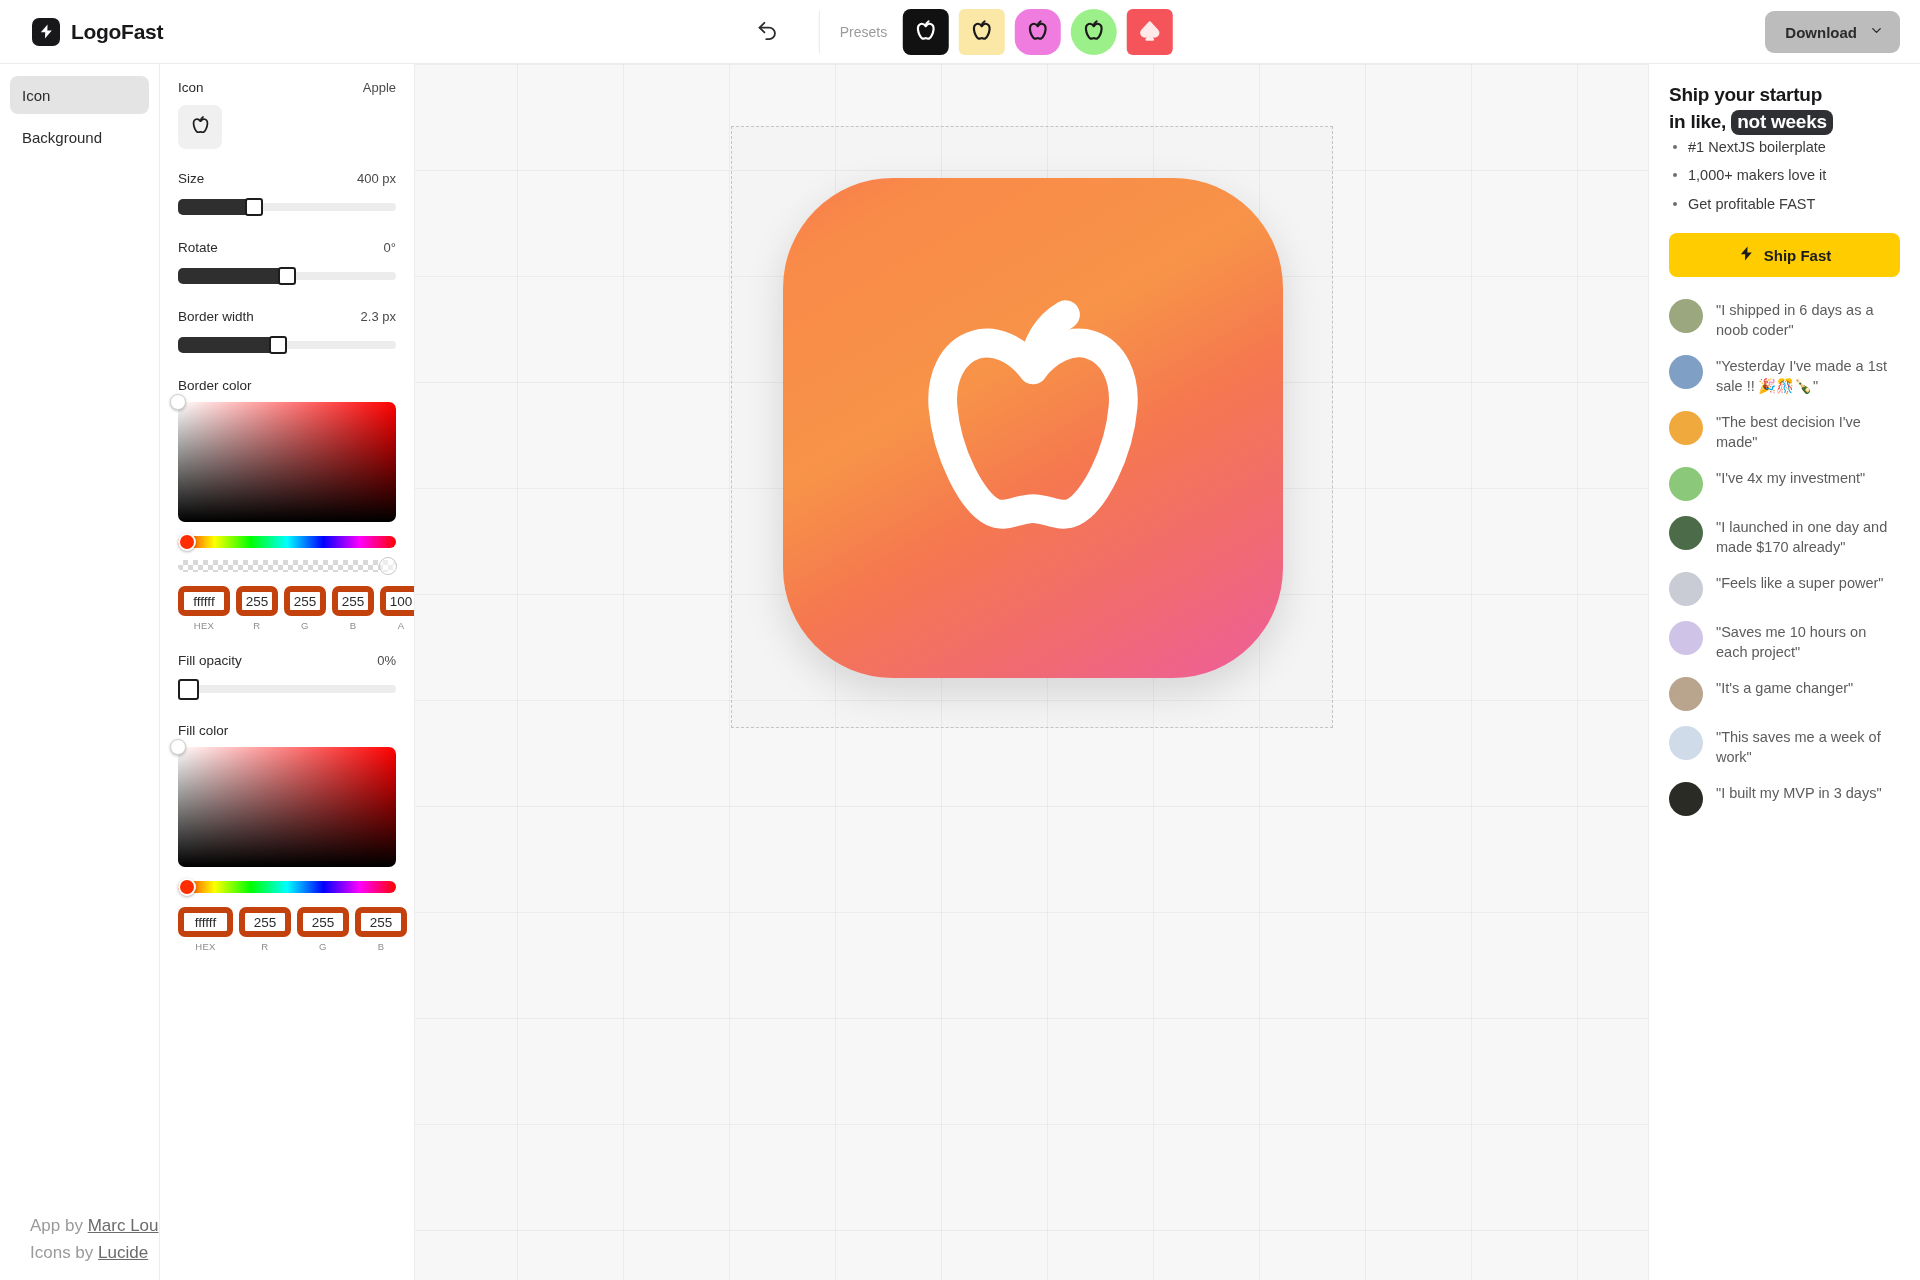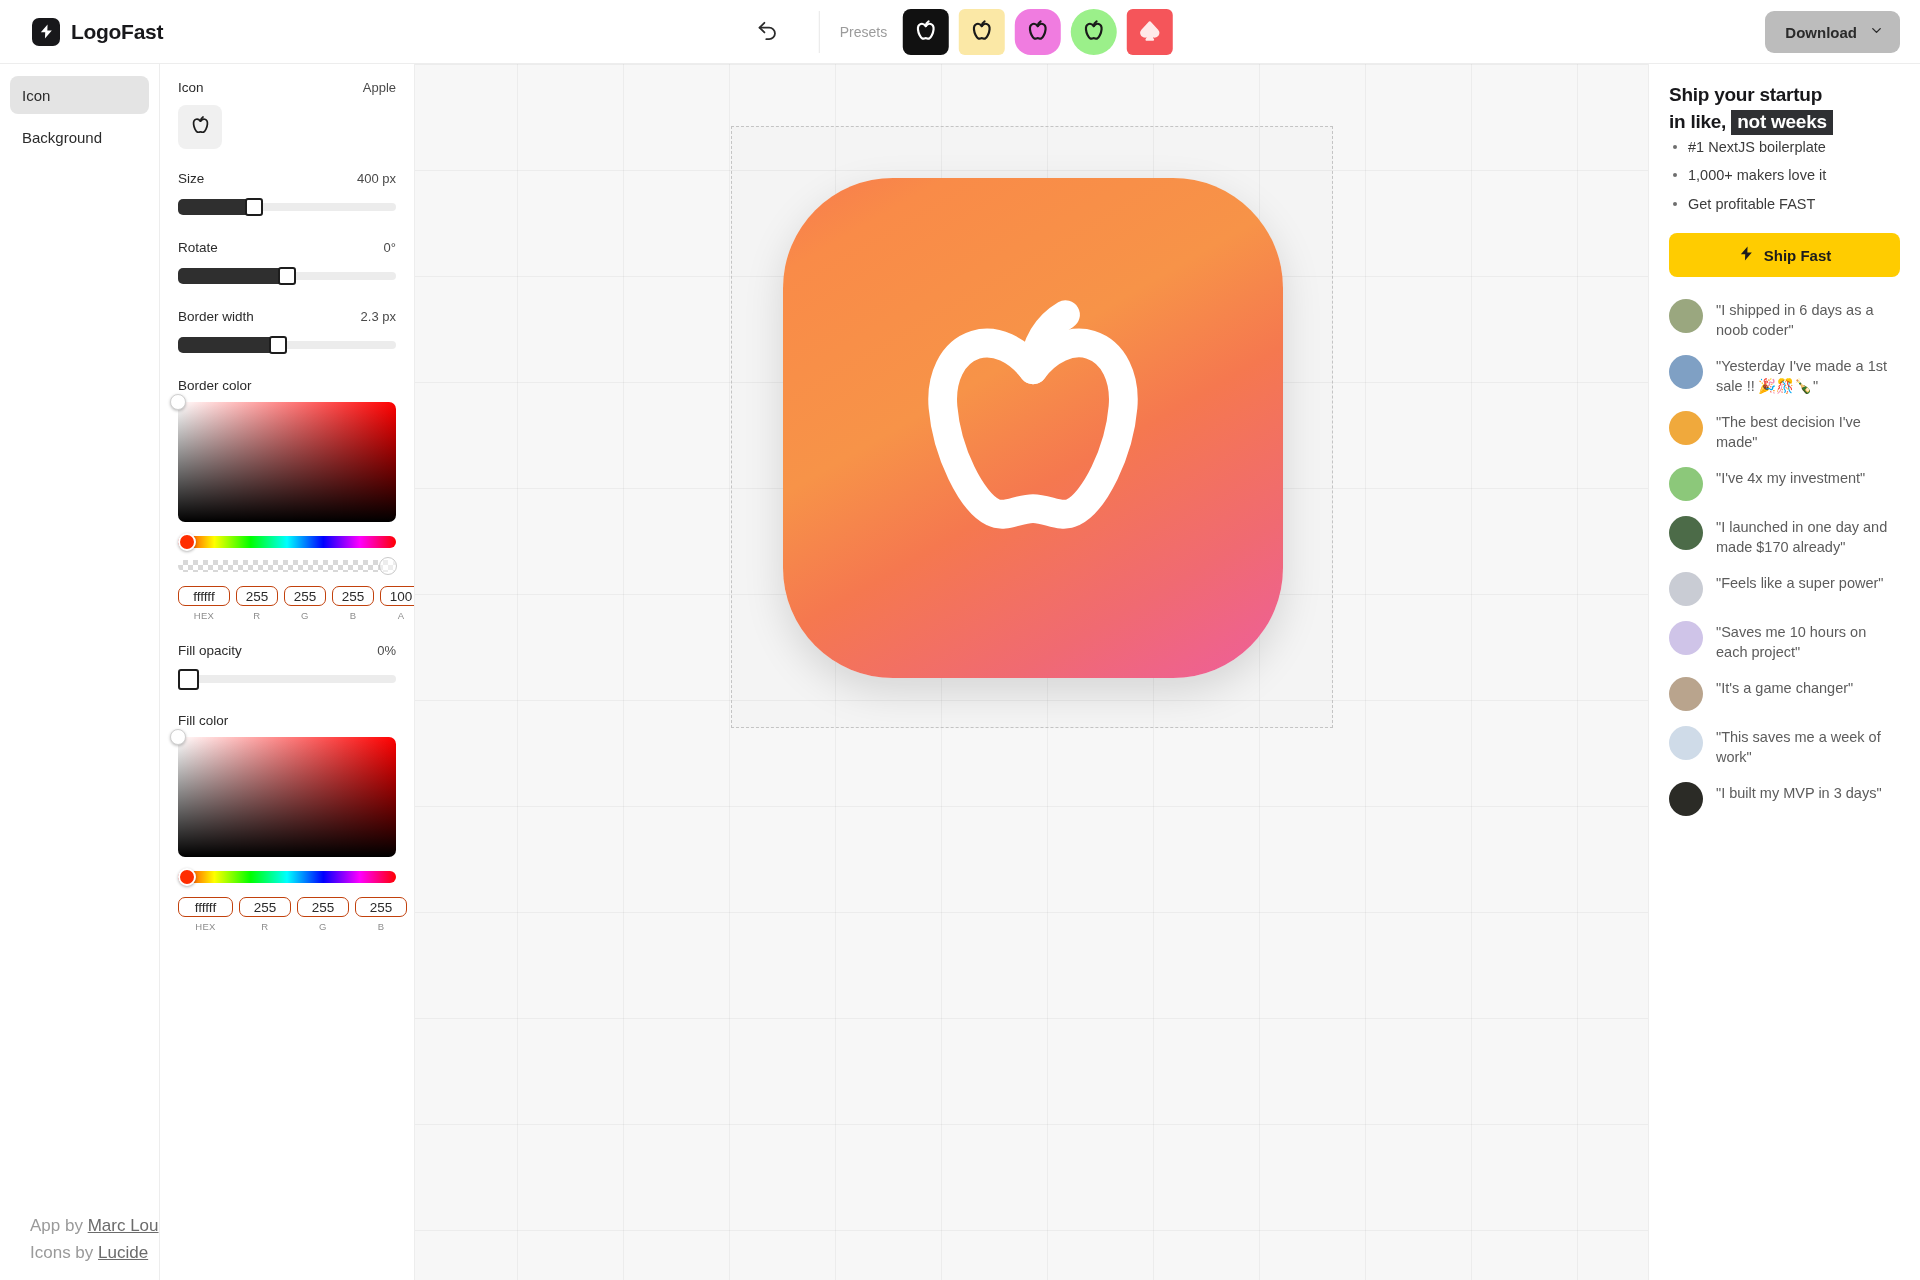--- a/index.html
+++ b/index.html
@@ -132,21 +132,21 @@
     cursor: pointer;
   }
   .alpha-handle {
     position: absolute; top: -3px; right: -1px; width: 18px; height: 18px; border-radius: 50%;
     background: rgba(255,255,255,.55); border: 1px solid #c9c9c9;
   }
 
   .fields { display: flex; gap: 6px; margin-top: 14px; }
   .field { flex: 0 0 auto; text-align: center; }
   .field input {
-    width: 100%; height: 20px; border: 1px solid #c2410c; border-radius: 7px;
+    width: 100%; height: 30px; border: 6px solid #c2410c; border-radius: 7px;
     text-align: center; font-family: inherit; font-size: 13.5px; color: #2b2b2b;
     background: #fff; outline: none;
   }
   .field .cap { font-size: 9.5px; color: #8d8d8d; margin-top: 4px; letter-spacing: .4px; }
   .f-hex { width: 52px; } .f-num { width: 42px; }
   .f-hex4 { width: 55px; } .f-num4 { width: 52px; }
 
   .opacity-slider { position: relative; height: 24px; margin-top: 9px; cursor: pointer; }
   .opacity-slider .track { top: 8px; }
   .opacity-slider .thumb { top: 2px; width: 21px; height: 21px; left: 0; }
@@ -178,21 +178,21 @@
   }
 
   
   .promo {
     position: absolute; top: 64px; right: 0;
     width: 272px; height: 1216px;
     background: #ffffff; border-left: 1px solid #ededed;
     padding: 18px 20px 0 20px; overflow: hidden;
   }
   .promo-h { font-size: 19px; font-weight: 700; color: #18181b; line-height: 1.42; letter-spacing: -0.25px; }
-  .hl { background: #2f3033; color: #ffffff; padding: 1px 6px 3px 6px; border-radius: 0; }
+  .hl { background: #2f3033; color: #ffffff; padding: 1px 6px 3px 6px; border-radius: 8px; }
   .promo-list { list-style: none; }
   .promo-list li {
     position: relative; padding-left: 19px; font-size: 14.5px;
     color: #3b3b3b; line-height: 1.55; margin-bottom: 6px;
   }
   .promo-list li::before {
     content: ""; position: absolute; left: 4px; top: 9px;
     width: 4px; height: 4px; border-radius: 50%; background: #6e6e6e;
   }
   .cta {

